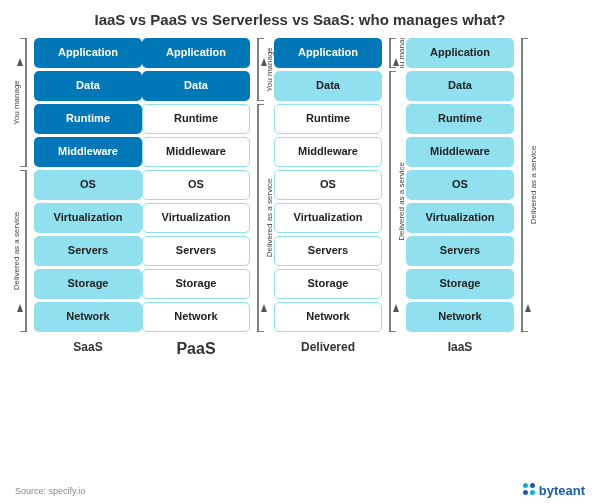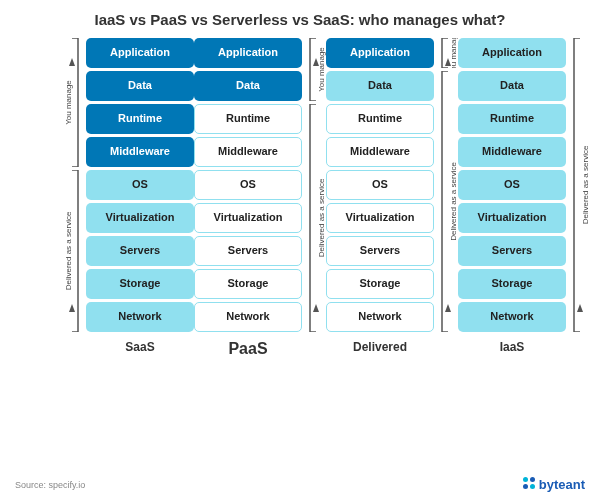--- a/index.html
+++ b/index.html
@@ -7,31 +7,31 @@
       font-family: Arial, sans-serif;
       background: #fff;
       width: 600px;
       height: 503px;
       overflow: hidden;
     }
     .container {
       width: 600px;
       height: 503px;
       background: #fff;
-      padding: 10px 10px 11px 10px;
+      padding: 10px 10px 5px 10px;
       display: flex;
       flex-direction: column;
     }
   </style>
 </head>
 <body>
 
 <div class="container">
   <div style="text-align:center;font-size:15px;font-weight:bold;color:#333;margin-bottom:8px;line-height:1.3;">IaaS vs PaaS vs Serverless vs SaaS: who manages what?</div>
-  <div id="cols-area" style="display:flex;flex-direction:row;align-items:flex-start;justify-content:flex-end;flex:1;gap:0px;">
+  <div id="cols-area" style="display:flex;flex-direction:row;align-items:flex-start;justify-content:flex-start;flex:1;gap:0px;">
       <div style="display: flex; flex-direction: row; align-items: flex-start;">
         <div style="display: flex; flex-direction: column; align-items: center; justify-content: flex-start; width: 22px; margin-right: 2px;">
           <svg width="22" height="129">
       <line x1="16" y1="0" x2="16" y2="129" stroke="#555" stroke-width="1.5"></line>
       <line x1="10" y1="0" x2="16" y2="0" stroke="#555" stroke-width="1.5"></line>
       <line x1="10" y1="129" x2="16" y2="129" stroke="#555" stroke-width="1.5"></line>
       <polygon points="10,20 7,28 13,28" fill="#555"></polygon>
       <text transform="rotate(-90)" x="-64.5" y="9" text-anchor="middle" font-size="8" fill="#444">You manage</text>
     </svg>
           <div style="height: 3px;"></div>

